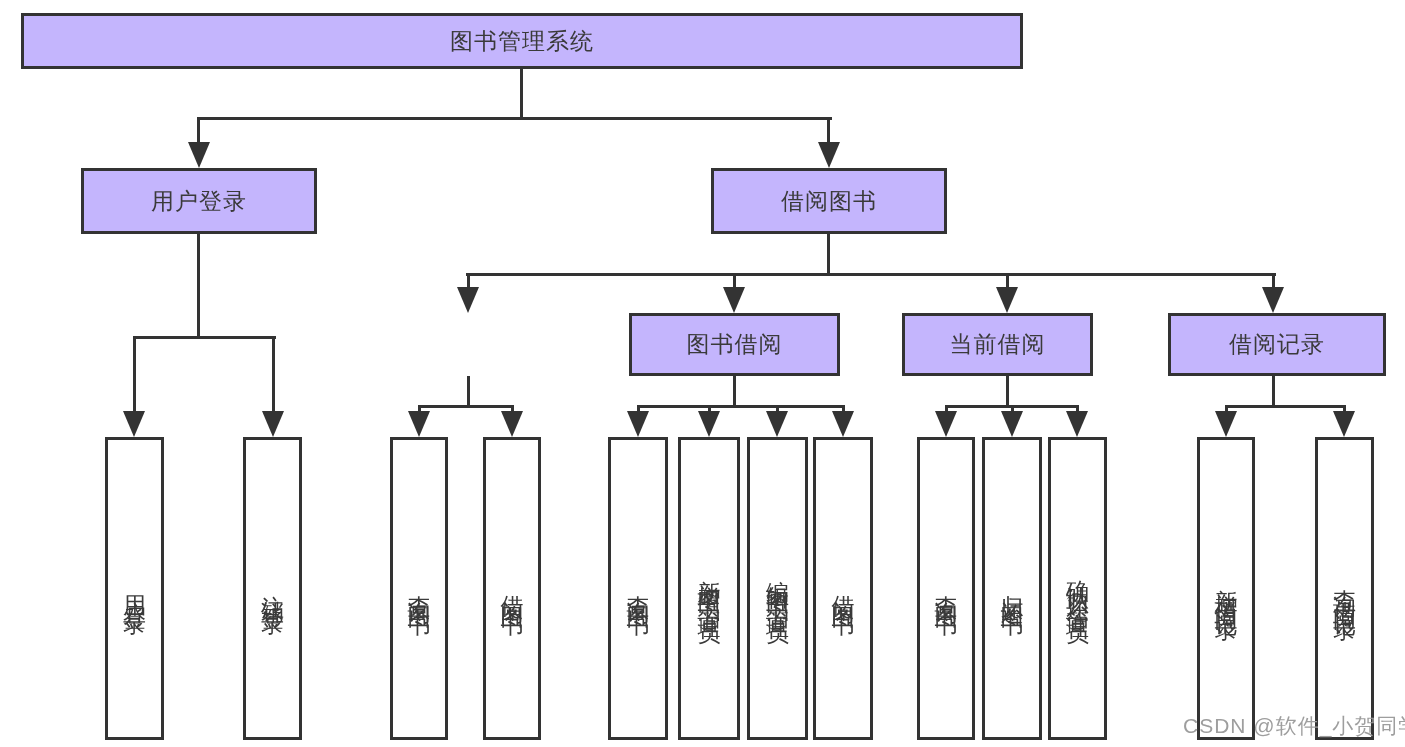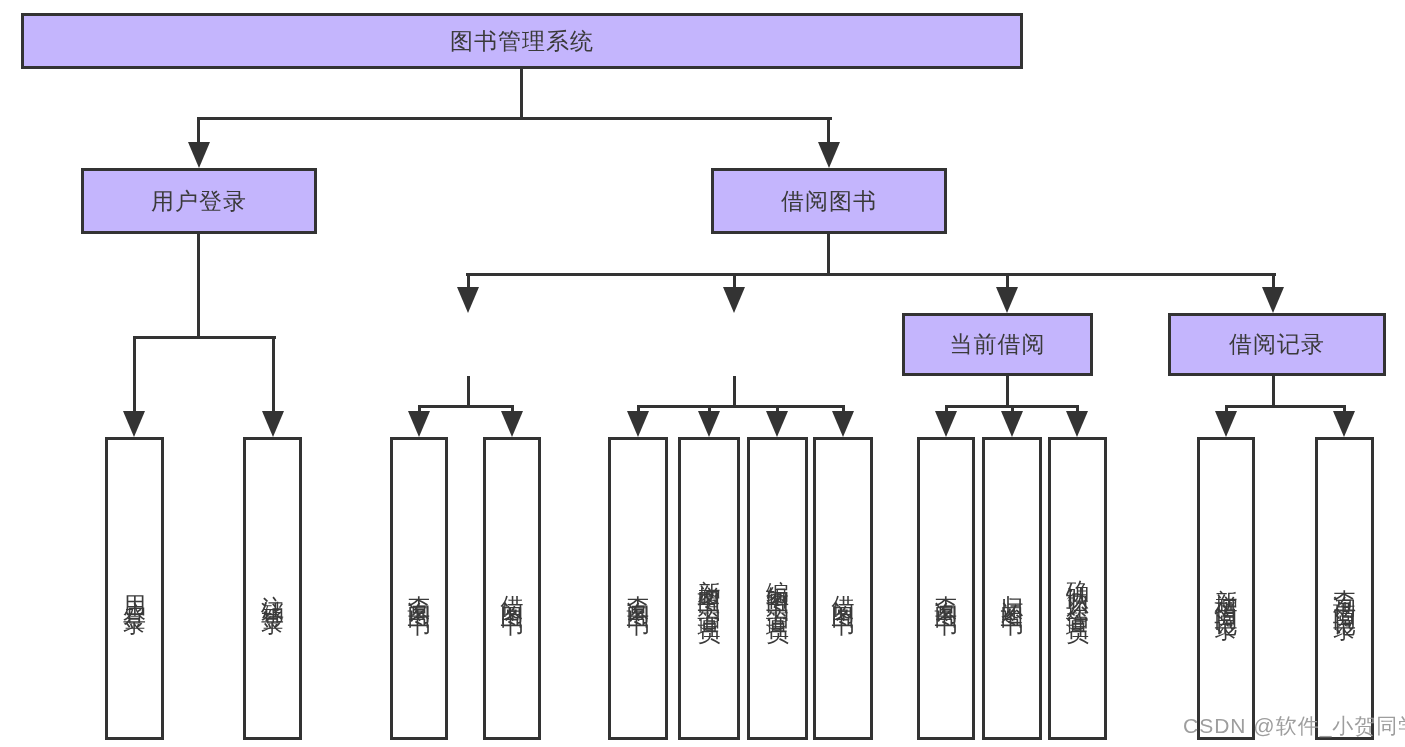--- a/index.html
+++ b/index.html
@@ -94,20 +94,23 @@
   <div class="line" style="left:466px;top:273px;width:810px;height:3px"></div>
   <div class="line" style="left:467px;top:276px;width:3px;height:13px"></div>
   <div class="arrow" style="left:457px;top:287px"></div>
   <div class="line" style="left:733px;top:276px;width:3px;height:13px"></div>
   <div class="arrow" style="left:723px;top:287px"></div>
   <div class="line" style="left:1006px;top:276px;width:3px;height:13px"></div>
   <div class="arrow" style="left:996px;top:287px"></div>
   <div class="line" style="left:1272px;top:276px;width:3px;height:13px"></div>
   <div class="arrow" style="left:1262px;top:287px"></div>
 
+  <div class="hbox" style="left:629px;top:313px;width:211px;height:63px">
+    <span>图书借阅</span>
+  </div>
   <div class="hbox" style="left:902px;top:313px;width:191px;height:63px">
     <span>当前借阅</span>
   </div>
   <div class="hbox" style="left:1168px;top:313px;width:218px;height:63px">
     <span>借阅记录</span>
   </div>
 
   <div class="line" style="left:467px;top:376px;width:3px;height:32px"></div>
   <div class="line" style="left:418px;top:405px;width:96px;height:3px"></div>
   <div class="line" style="left:418px;top:408px;width:3px;height:5px"></div>

